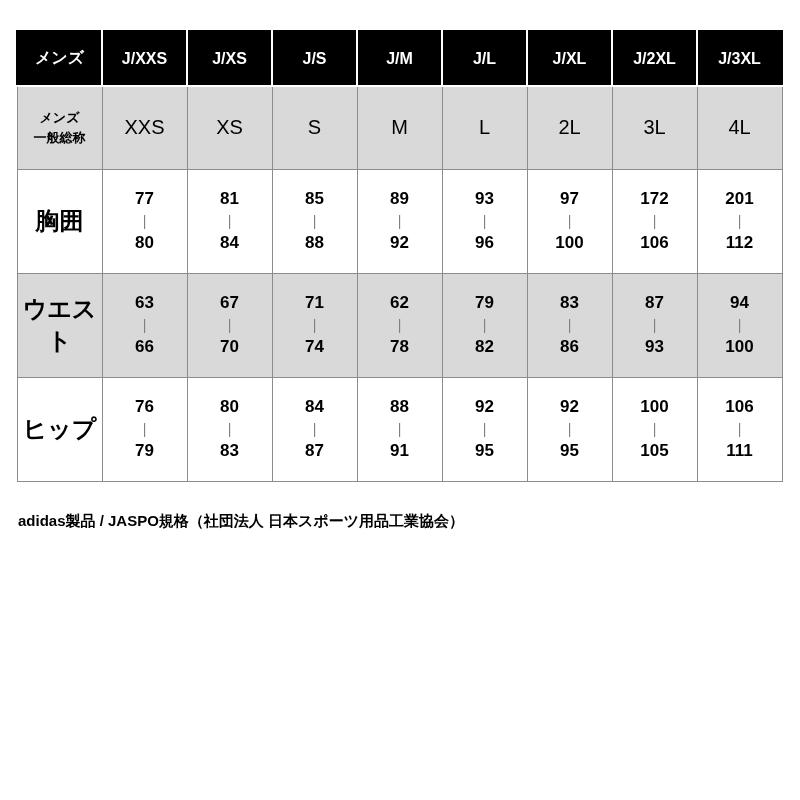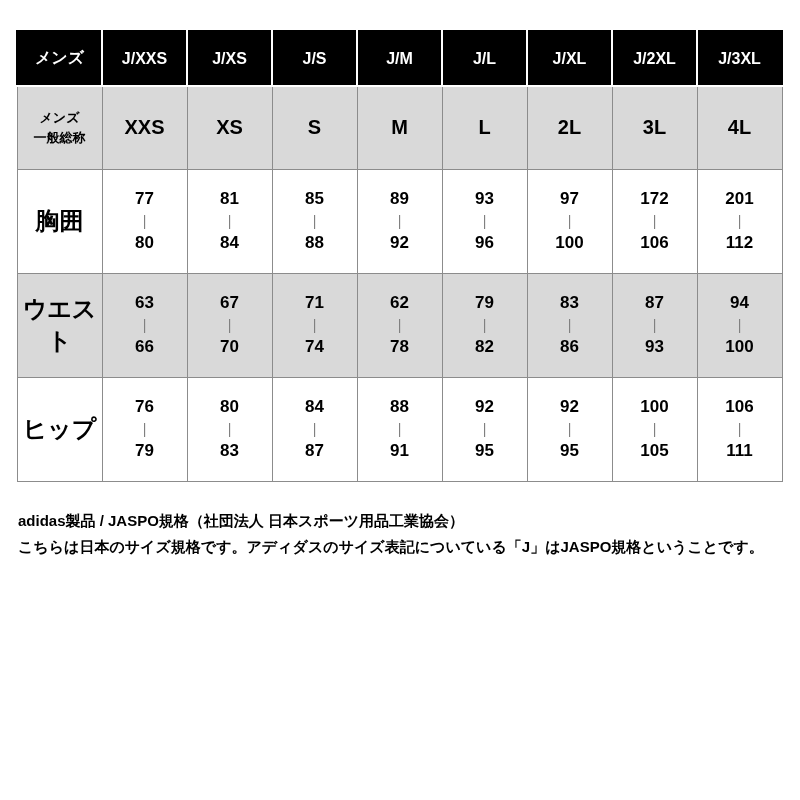--- a/index.html
+++ b/index.html
@@ -31,21 +31,21 @@
     font-weight: bold;
     border: 2px solid #ffffff;
     border-top-color: #000000;
   }
   tr.header-row th:first-child { border-left-color: #000000; }
   tr.header-row th:last-child { border-right-color: #000000; }
 
   tr.alias-row { height: 83px; background: #d9d9d9; }
   .alias-label { font-size: 13px; font-weight: bold; line-height: 1.5; }
   .alias-label span { display: block; }
-  .alias-size { font-size: 20px; font-weight: bold; }
+  .alias-size { font-size: 20px; font-weight: normal; }
 
   tr.measure-row { height: 104px; background: #ffffff; }
   tr.measure-row.striped { background: #d9d9d9; }
   .measure-label { font-size: 24px; font-weight: bold; font-family: Liberation Serif, serif; }
 
   .range-cell { font-size: 17px; font-weight: bold; line-height: 1.6; }
   .range-min, .range-max { display: block; }
   .range-sep {
     display: block;
     color: #808080;
@@ -246,16 +246,15 @@
         <span class="range-min">106</span>
         <span class="range-sep">|</span>
         <span class="range-max">111</span>
       </td>
     </tr>
   </tbody>
     </table>
 
   <div class="footer-notes">
     <div class="note-strong">adidas製品 / JASPO規格（社団法人 日本スポーツ用品工業協会）</div>
-    <div class="note-strong">こちらは日本のサイズ規格です。アディダスのサイズ表記についている「J」はJASPO規格ということです。</div>
   </div>
 
 </div>
 
 </body></html>

